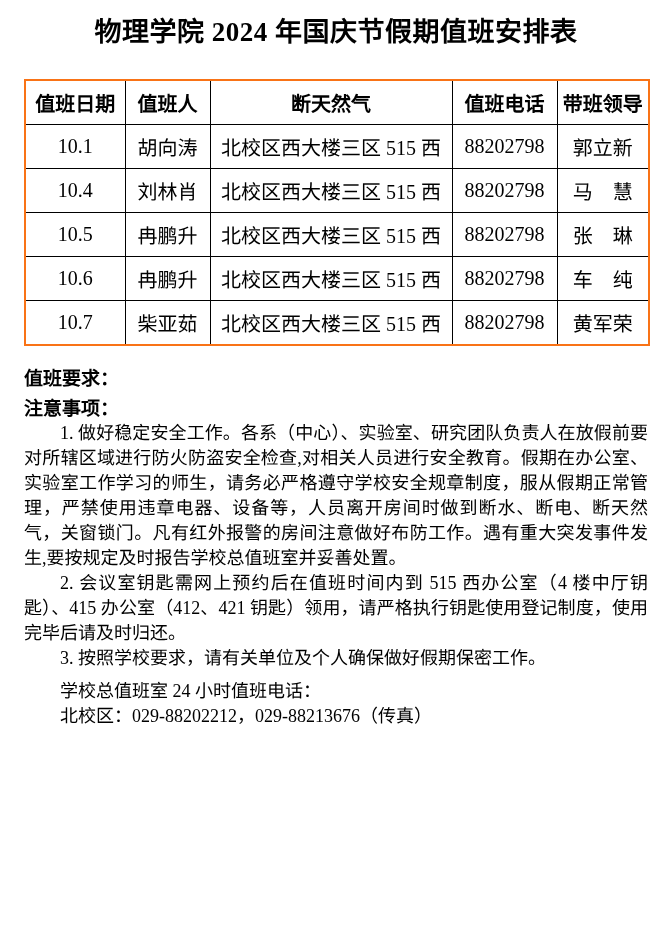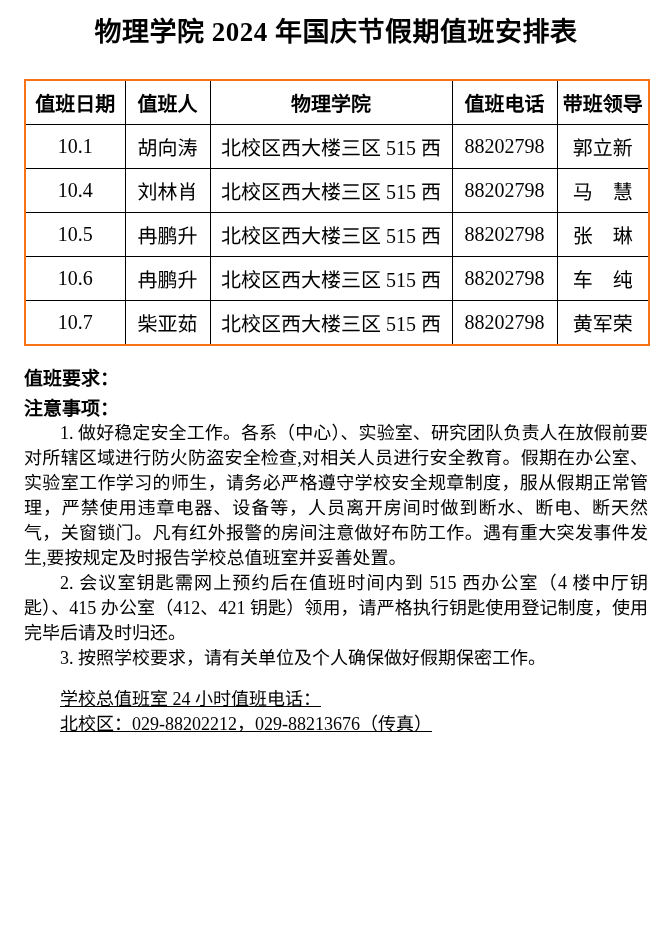--- a/index.html
+++ b/index.html
@@ -63,22 +63,21 @@
   .sec-heading.req { margin-top: 20px; }
   .sec-heading.notes { margin-top: 5px; }
   .body-par {
     margin: 0;
     font-size: 18px;
     line-height: 25px;
     text-align: justify;
     text-indent: 2em;
   }
   .hotline-block {
-    margin-top: 16px;
-    text-decoration: underline;
+    margin-top: 8px;
   }
   .hotline-line {
     margin: 0;
     font-size: 18px;
     line-height: 25px;
     text-indent: 2em;
     white-space: nowrap;
   }
 </style>
 </head>
@@ -93,21 +92,21 @@
       <col class="col-date">
         <col class="col-person">
         <col class="col-place">
         <col class="col-phone">
         <col class="col-leader">
     </colgroup>
     <thead>
       <tr>
         <th>值班日期</th>
         <th>值班人</th>
-        <th>物理学院</th>
+        <th>断天然气</th>
         <th>值班电话</th>
         <th>带班领导</th>
       </tr>
     </thead>
     <tbody>
       <tr>
         <td>10.1</td>
         <td>胡向涛</td>
         <td>北校区西大楼三区 515 西</td>
         <td>88202798</td>

